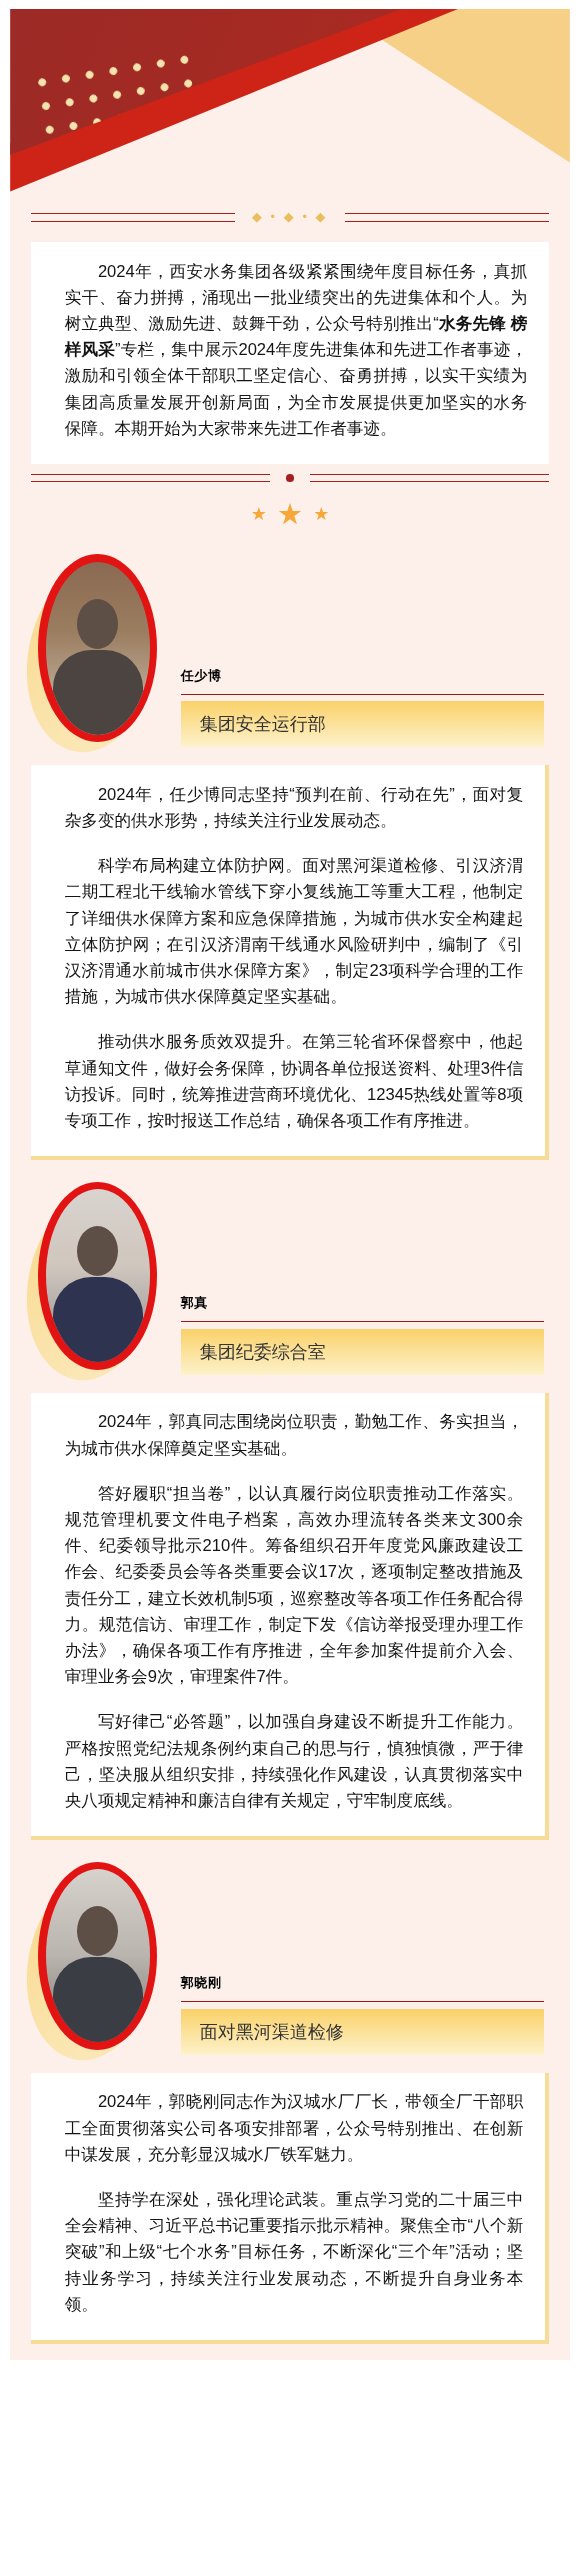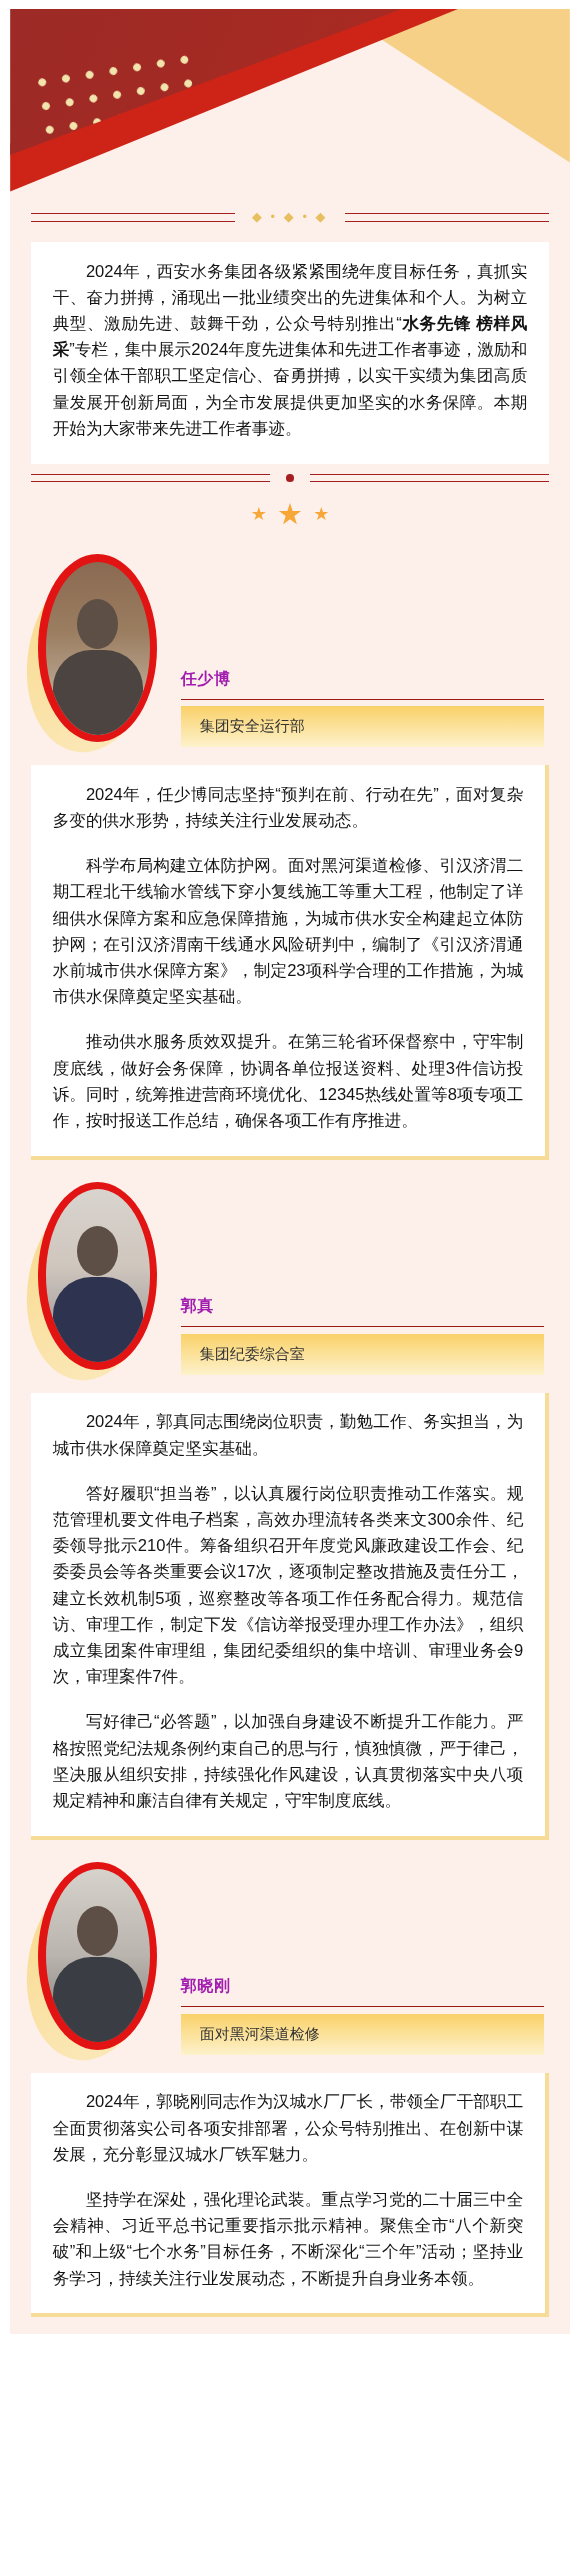--- a/index.html
+++ b/index.html
@@ -52,21 +52,21 @@
   .card{
     margin:18px 20.5px 0 20.5px;
     background:#ffffff;
     padding:16.6px 22px 19px 22px;
   }
   .card.gold-edge{
     border-right:4.5px solid #f6dc96;
     border-bottom:4.5px solid #f6dc96;
   }
   .card p{
-    margin:0 0 19px 0;
+    margin:0 0 19px 12px;
     font-size:16.6px;
     line-height:1.58;
     text-align:justify;
     text-indent:2em;
     color:#141414;
   }
   .card p:last-child{margin-bottom:2.6px;}
   .card b{font-weight:bold;}
   
   .profile{
@@ -98,26 +98,26 @@
   .photo::after{ 
     content:"";position:absolute;left:50%;top:88px;width:90px;height:96px;
     margin-left:-45px;border-radius:38px 38px 0 0;background:#4c4440;
   }
   .photo.p1{background:linear-gradient(180deg,#8a6a52 0%,#9b7d60 40%,#cfc4b4 100%);}
   .photo.p2{background:linear-gradient(180deg,#d9d4cf 0%,#cfc6bd 45%,#8d8b90 100%);}
   .photo.p2::after{background:#2e3450;}
   .photo.p3{background:linear-gradient(180deg,#d6d2cc 0%,#b9b4ad 50%,#7c7874 100%);}
   .photo.p3::after{background:#3a3d44;}
   .meta{flex:1;margin-left:14px;margin-right:25.6px;padding-bottom:0;}
-  .pname{font-size:16px;font-weight:bold;color:#a21caf;letter-spacing:0.6px;}
+  .pname{font-size:13px;font-weight:bold;color:#000000;letter-spacing:0.6px;}
   .name-rule{height:0;border-bottom:1.3px solid #9c1a15;margin:9px 0 6.4px 0;}
   .dept{
     background:linear-gradient(180deg,#fad169 0%,#fdf2cb 100%);
     padding:11px 19px;
-    font-size:15px;color:#333333;
+    font-size:18px;color:#333333;
   }
 </style>
 </head>
 <body>
 
 <div class="panel">
 
   <div class="hero">
     <div class="hero-yellow"></div>
     <div class="hero-stripe"></div>
@@ -161,39 +161,39 @@
     </div>
     <div class="meta">
       <div class="pname">任少博</div>
       <div class="name-rule"></div>
       <div class="dept">集团安全运行部</div>
     </div>
   </section>
   <div class="card gold-edge">
     <p>2024年，任少博同志坚持“预判在前、行动在先”，面对复杂多变的供水形势，持续关注行业发展动态。</p>
     <p>科学布局构建立体防护网。面对黑河渠道检修、引汉济渭二期工程北干线输水管线下穿小复线施工等重大工程，他制定了详细供水保障方案和应急保障措施，为城市供水安全构建起立体防护网；在引汉济渭南干线通水风险研判中，编制了《引汉济渭通水前城市供水保障方案》，制定23项科学合理的工作措施，为城市供水保障奠定坚实基础。</p>
-    <p>推动供水服务质效双提升。在第三轮省环保督察中，守牢制度底线，做好会务保障，协调各单位报送资料、处理3件信访投诉。同时，统筹推进营商环境优化、12345热线处置等8项专项工作，按时报送工作总结，确保各项工作有序推进。</p>
+    <p>推动供水服务质效双提升。在第三轮省环保督察中，他起草通知文件，做好会务保障，协调各单位报送资料、处理3件信访投诉。同时，统筹推进营商环境优化、12345热线处置等8项专项工作，按时报送工作总结，确保各项工作有序推进。</p>
   </div>
 
   <section class="profile">
     <div class="media">
       <div class="crescent"></div>
       <div class="ring">
         <div class="photo p2"></div>
       </div>
     </div>
     <div class="meta">
       <div class="pname">郭真</div>
       <div class="name-rule"></div>
       <div class="dept">集团纪委综合室</div>
     </div>
   </section>
   <div class="card gold-edge">
     <p>2024年，郭真同志围绕岗位职责，勤勉工作、务实担当，为城市供水保障奠定坚实基础。</p>
-    <p>答好履职“担当卷”，以认真履行岗位职责推动工作落实。规范管理机要文件电子档案，高效办理流转各类来文300余件、纪委领导批示210件。筹备组织召开年度党风廉政建设工作会、纪委委员会等各类重要会议17次，逐项制定整改措施及责任分工，建立长效机制5项，巡察整改等各项工作任务配合得力。规范信访、审理工作，制定下发《信访举报受理办理工作办法》，组织成立集团案件审理组，集团纪委组织的集中培训、审理业务会9次，审理案件7件。</p>
+    <p>答好履职“担当卷”，以认真履行岗位职责推动工作落实。规范管理机要文件电子档案，高效办理流转各类来文300余件、纪委领导批示210件。筹备组织召开年度党风廉政建设工作会、纪委委员会等各类重要会议17次，逐项制定整改措施及责任分工，建立长效机制5项，巡察整改等各项工作任务配合得力。规范信访、审理工作，制定下发《信访举报受理办理工作办法》，确保各项工作有序推进，全年参加案件提前介入会、审理业务会9次，审理案件7件。</p>
     <p>写好律己“必答题”，以加强自身建设不断提升工作能力。严格按照党纪法规条例约束自己的思与行，慎独慎微，严于律己，坚决服从组织安排，持续强化作风建设，认真贯彻落实中央八项规定精神和廉洁自律有关规定，守牢制度底线。</p>
   </div>
 
   <section class="profile">
     <div class="media">
       <div class="crescent"></div>
       <div class="ring">
         <div class="photo p3"></div>
       </div>
     </div>

